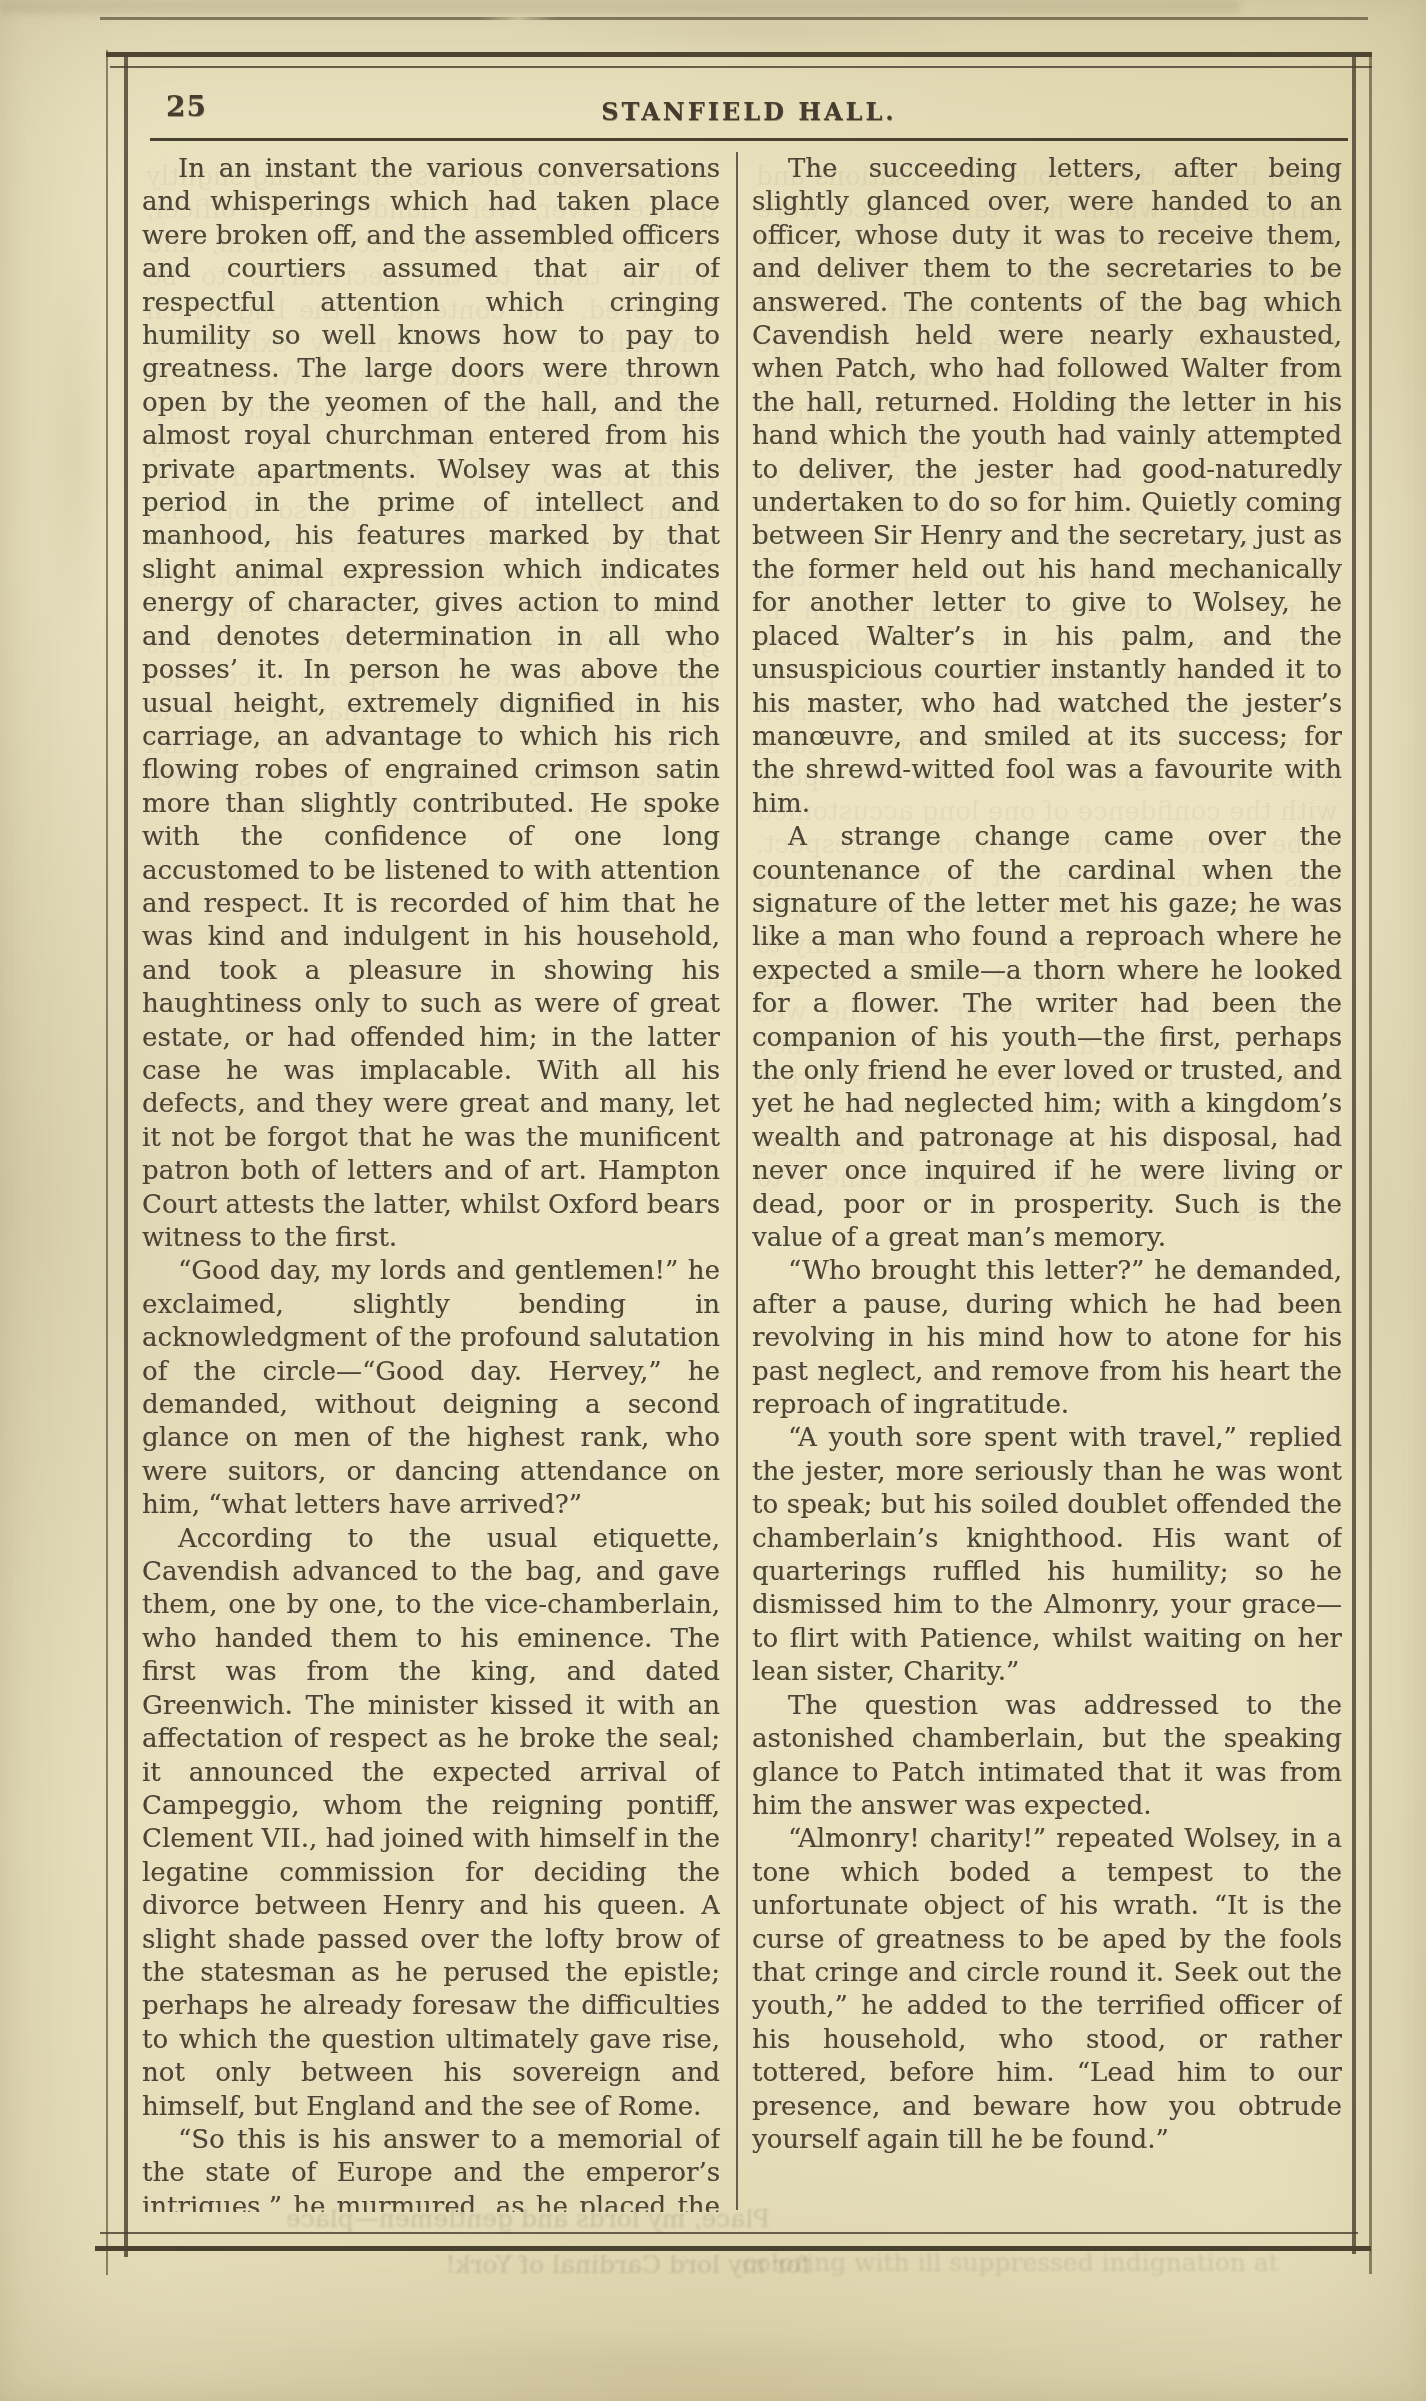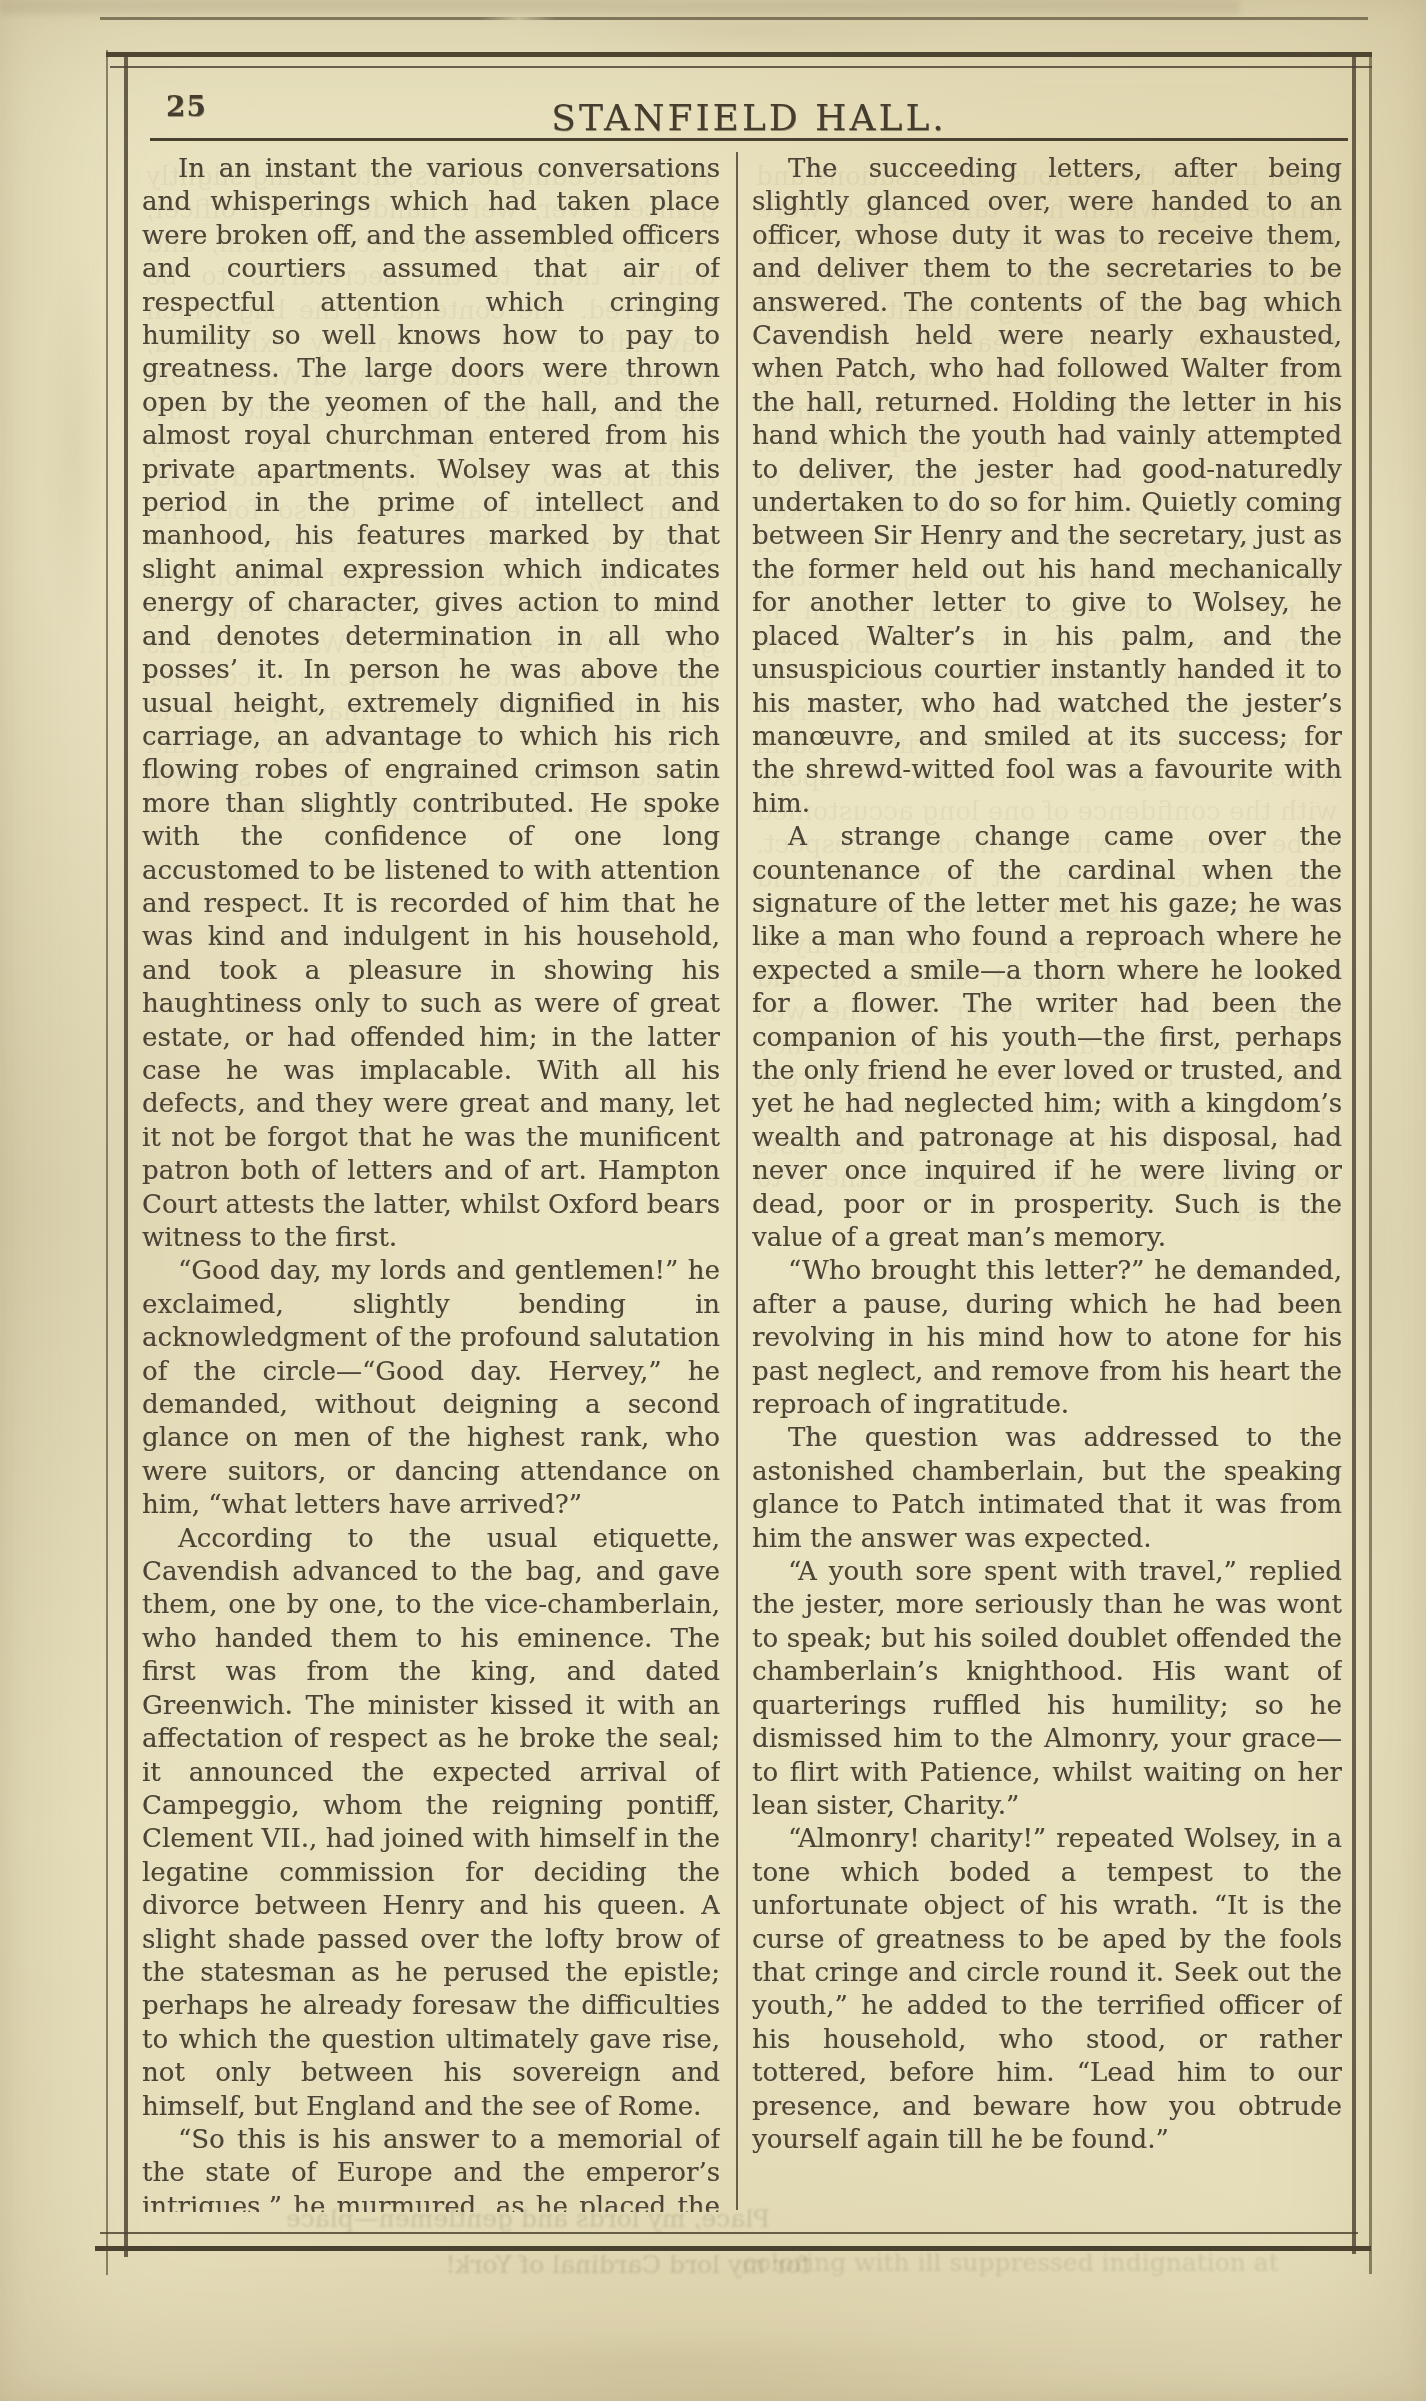--- a/index.html
+++ b/index.html
@@ -30,21 +30,21 @@
   .header-rule{left:150px;top:138px;width:1198px;height:3px;}
   .column-rule{left:736px;top:152px;width:2px;height:2058px;}
   .frame-bottom-thin{left:100px;top:2232px;width:1258px;height:2px;}
   .frame-bottom-thick{left:95px;top:2246px;width:1276px;height:5px;}
   .bottom-smudge{left:100px;top:2300px;width:1240px;height:14px;opacity:.10;
     background:#5a5138;filter:blur(3px);}
   
   .pageno{position:absolute;left:166px;top:90px;font-size:28px;font-weight:bold;
     letter-spacing:1px;color:#443d2f;text-shadow:.4px .5px 0 rgba(70,60,40,.45);}
   .title{position:absolute;left:150px;top:97px;width:1198px;text-align:center;
-    font-size:36px;font-weight:normal;letter-spacing:3px;color:#443d2f;
+    font-size:24px;font-weight:bold;letter-spacing:3px;color:#443d2f;
     text-shadow:.4px .5px 0 rgba(70,60,40,.5);}
   
   .col{position:absolute;top:152px;height:2060px;overflow:hidden;
     font-size:26px;line-height:33.4px;text-align:justify;
     color:#4b4437;text-shadow:.3px .4px 0 rgba(70,60,40,.38);}
   .col-left{left:142px;width:578px;}
   .col-right{left:752px;width:590px;}
   .col p{margin:0;text-indent:36px;}
   .col p.no-indent{text-indent:0;}
   .col p.runover{text-align-last:justify;}
@@ -102,22 +102,22 @@
   <p>In an instant the various conversations and whisperings which had taken place were broken off, and the assembled officers and courtiers assumed that air of respectful attention which cringing humility so well knows how to pay to greatness. The large doors were thrown open by the yeomen of the hall, and the almost royal churchman entered from his private apartments. Wolsey was at this period in the prime of intellect and manhood, his features marked by that slight animal expression which indicates energy of character, gives action to mind and denotes determination in all who posses’ it. In person he was above the usual height, extremely dignified in his carriage, an advantage to which his rich flowing robes of engrained crimson satin more than slightly contributed. He spoke with the confidence of one long accustomed to be listened to with attention and respect. It is recorded of him that he was kind and indulgent in his household, and took a pleasure in showing his haughtiness only to such as were of great estate, or had offended him; in the latter case he was implacable. With all his defects, and they were great and many, let it not be forgot that he was the munificent patron both of letters and of art. Hampton Court attests the latter, whilst Oxford bears witness to the first.</p>
   <p>“Good day, my lords and gentlemen!” he exclaimed, slightly bending in acknowledgment of the profound salutation of the circle—“Good day. Hervey,” he demanded, without deigning a second glance on men of the highest rank, who were suitors, or dancing attendance on him, “what letters have arrived?”</p>
   <p>According to the usual etiquette, Cavendish advanced to the bag, and gave them, one by one, to the vice-chamberlain, who handed them to his eminence. The first was from the king, and dated Greenwich. The minister kissed it with an affectation of respect as he broke the seal; it announced the expected arrival of Campeggio, whom the reigning pontiff, Clement VII., had joined with himself in the legatine commission for deciding the divorce between Henry and his queen. A slight shade passed over the lofty brow of the statesman as he perused the epistle; perhaps he already foresaw the difficulties to which the question ultimately gave rise, not only between his sovereign and himself, but England and the see of Rome.</p>
   <p class="runover">“So this is his answer to a memorial of the state of Europe and the emperor’s intrigues,” he murmured, as he placed the letter in the belt of his soutan. “I must decide without him. A childish toy, an hour’s</p>
 </div>
 
 <div class="col col-right">
   <p>The succeeding letters, after being slightly glanced over, were handed to an officer, whose duty it was to receive them, and deliver them to the secretaries to be answered. The contents of the bag which Cavendish held were nearly exhausted, when Patch, who had followed Walter from the hall, returned. Holding the letter in his hand which the youth had vainly attempted to deliver, the jester had good-naturedly undertaken to do so for him. Quietly coming between Sir Henry and the secretary, just as the former held out his hand mechanically for another letter to give to Wolsey, he placed Walter’s in his palm, and the unsuspicious courtier instantly handed it to his master, who had watched the jester’s manœuvre, and smiled at its success; for the shrewd-witted fool was a favourite with him.</p>
   <p>A strange change came over the countenance of the cardinal when the signature of the letter met his gaze; he was like a man who found a reproach where he expected a smile—a thorn where he looked for a flower. The writer had been the companion of his youth—the first, perhaps the only friend he ever loved or trusted, and yet he had neglected him; with a kingdom’s wealth and patronage at his disposal, had never once inquired if he were living or dead, poor or in prosperity. Such is the value of a great man’s memory.</p>
   <p>“Who brought this letter?” he demanded, after a pause, during which he had been revolving in his mind how to atone for his past neglect, and remove from his heart the reproach of ingratitude.</p>
+  <p>“A youth sore spent with travel,” replied the jester, more seriously than he was wont to speak; but his soiled doublet offended the chamberlain’s knighthood. His want of quarterings ruffled his humility; so he dismissed him to the Almonry, your grace—to flirt with Patience, whilst waiting on her lean sister, Charity.”</p>
   <p>The question was addressed to the astonished chamberlain, but the speaking glance to Patch intimated that it was from him the answer was expected.</p>
-  <p>“A youth sore spent with travel,” replied the jester, more seriously than he was wont to speak; but his soiled doublet offended the chamberlain’s knighthood. His want of quarterings ruffled his humility; so he dismissed him to the Almonry, your grace—to flirt with Patience, whilst waiting on her lean sister, Charity.”</p>
   <p>“Almonry! charity!” repeated Wolsey, in a tone which boded a tempest to the unfortunate object of his wrath. “It is the curse of greatness to be aped by the fools that cringe and circle round it. Seek out the youth,” he added to the terrified officer of his household, who stood, or rather tottered, before him. “Lead him to our presence, and beware how you obtrude yourself again till he be found.”</p>
 
 </div>
 
 <div class="ghost ghost-line ghost-mirror ghost-above-rule">Place, my lords and gentlemen—place</div>
 <div class="ghost ghost-line ghost-mirror ghost-below-rule-left">for my lord Cardinal of York!</div>
 <div class="ghost ghost-line ghost-below-rule-right">coloring with ill suppressed indignation at</div>
 
 <div class="vignette"></div>
 

